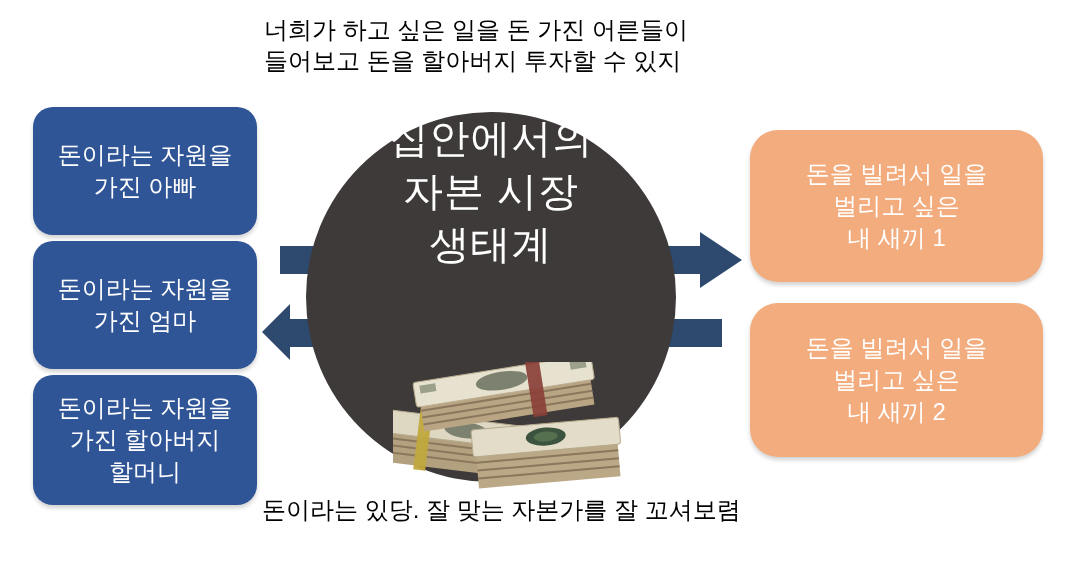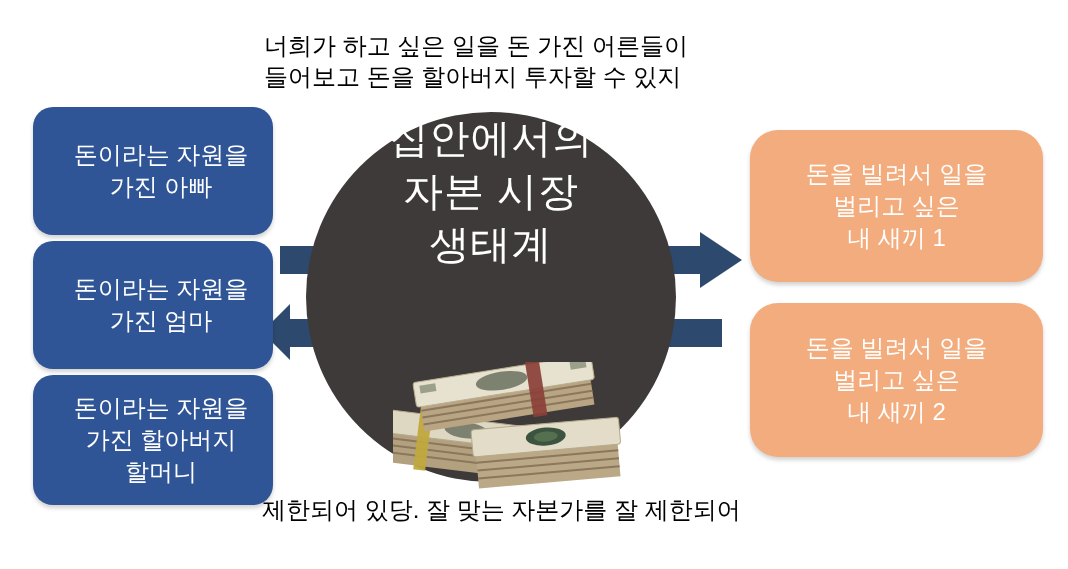--- a/index.html
+++ b/index.html
@@ -10,21 +10,21 @@
     font-family:"Liberation Sans","DejaVu Sans",sans-serif;
     overflow:hidden;
   }
   .caption{
     position:absolute;
     color:var(--caption-text,#000);
     font-size:24px;
     line-height:31px;
     white-space:nowrap;
   }
-  .caption-top{left:264px;top:30px;}
+  .caption-top{left:264px;top:14px;}
   .caption-bottom{left:262px;top:494px;}
   .caption-bottom .indent1{margin-left:16px;}
   .arrows{position:absolute;left:0;top:0;}
   .arrows polygon{fill:var(--arrow,#2d4a6e);}
   .circle{
     position:absolute;
     left:306px;top:112px;width:370px;height:370px;
     border-radius:50%;
     background:var(--circle,#3e3a39);
     display:flex;align-items:flex-start;justify-content:center;
@@ -41,21 +41,20 @@
     display:flex;align-items:center;justify-content:center;
     color:var(--box-text,#fff);
     font-size:24px;line-height:32px;text-align:center;
     box-shadow:0 3px 4px rgba(0,0,0,0.18);
   }
   .sbox .lbl{white-space:pre-line;}
   .blue{
     left:33px;width:224px;
     background:var(--blue-box,#2f5597);
     border-radius:20px;
-    padding-left:16px;
   }
   .blue.b1{top:107px;height:128px;}
   .blue.b2{top:241px;height:128px;}
   .blue.b3{top:375px;height:130px;}
   .orange{
     left:750px;width:293px;
     background:var(--orange-box,#f2ac7d);
     border-radius:28px;
   }
   .orange.o1{top:130px;height:152px;}
@@ -131,16 +130,16 @@
 벌리고 싶은
 내 새끼 1</div>
   </div>
   <div class="sbox orange o2">
     <div class="lbl">돈을 빌려서 일을
 벌리고 싶은
 내 새끼 2</div>
   </div>
 
   <div class="caption caption-bottom">
-    <div>제한되어 있당. 잘 맞는 자본가를 잘 제한되어</div>
+    <div>돈이라는 있당. 잘 맞는 자본가를 잘 꼬셔보렴</div>
   </div>
 
 </div>
 
 </body></html>

